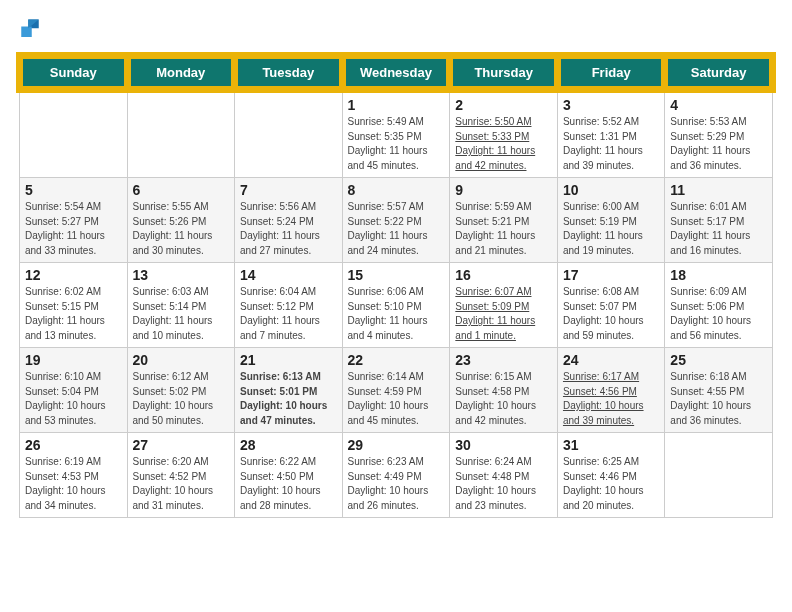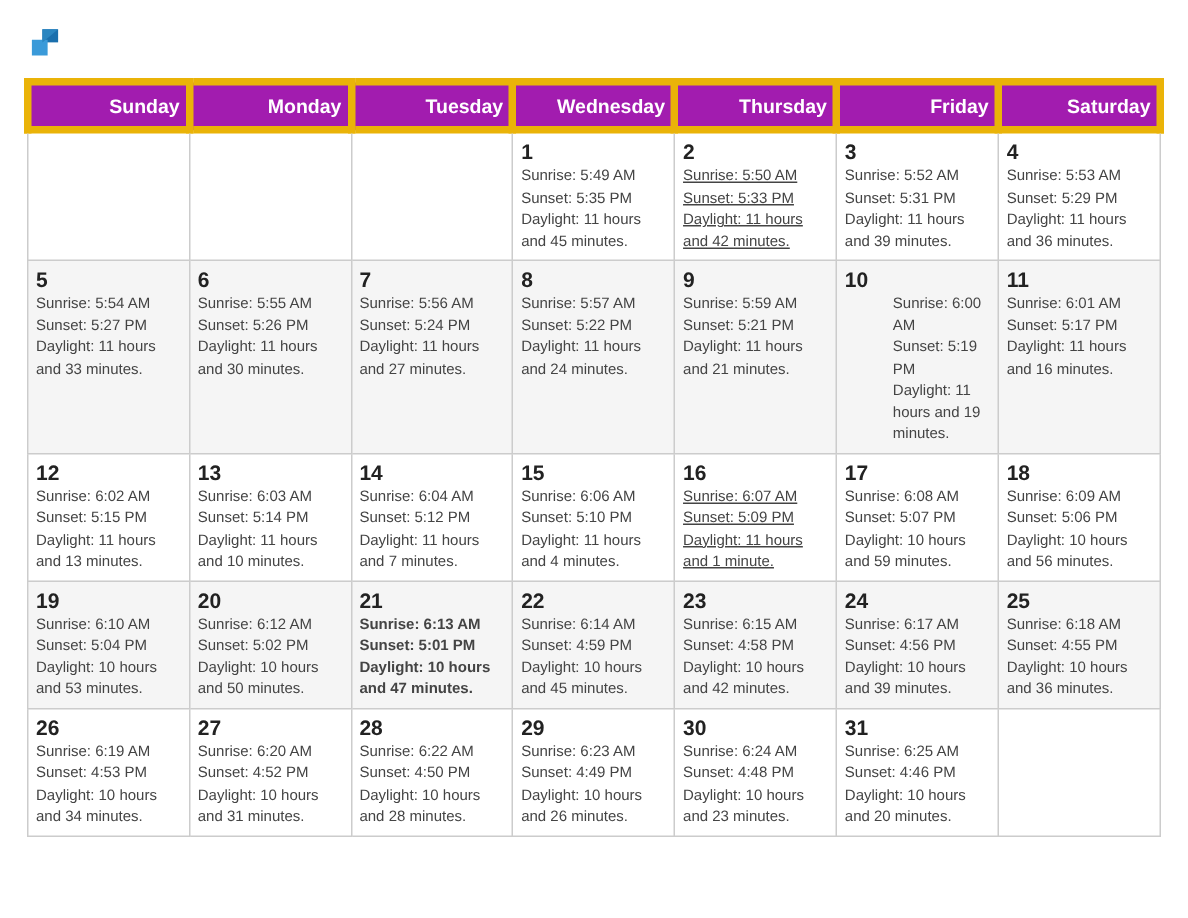--- a/index.html
+++ b/index.html
@@ -43,27 +43,27 @@
     .subtitle {
       font-size: 15px;
       color: #444;
     }
     .calendar {
       width: 100%;
       border-collapse: collapse;
       font-size: 11px;
     }
     .calendar thead th {
-      background-color: #a21caf;
+      background-color: #0f766e;
       color: #fff;
       padding: 6px 4px;
-      text-align: right;
+      text-align: center;
       font-size: 13px;
       font-weight: bold;
-      border: 5px solid #eab308;
+      border: 7px solid #eab308;
     }
     .calendar tbody td {
       vertical-align: top;
       border: 1px solid #ccc;
       padding: 4px 5px;
       width: 108px;
       min-height: 90px;
       background: #fff;
     }
     .calendar tbody tr:nth-child(even) td {
@@ -129,21 +129,21 @@
         </td>
         <td>
           <span class="day-num">2</span>
           <div class="day-info" style="white-space: pre-line; text-decoration: underline;">Sunrise: 5:50 AM
 Sunset: 5:33 PM
 Daylight: 11 hours and 42 minutes.</div>
         </td>
         <td>
           <span class="day-num">3</span>
           <div class="day-info" style="white-space: pre-line;">Sunrise: 5:52 AM
-Sunset: 5:31 PM
+Sunset: 1:31 PM
 Daylight: 11 hours and 39 minutes.</div>
         </td>
         <td>
           <span class="day-num">4</span>
           <div class="day-info" style="white-space: pre-line;">Sunrise: 5:53 AM
 Sunset: 5:29 PM
 Daylight: 11 hours and 36 minutes.</div>
         </td>
       </tr>
       <tr>
@@ -172,21 +172,21 @@
 Daylight: 11 hours and 24 minutes.</div>
         </td>
         <td>
           <span class="day-num">9</span>
           <div class="day-info" style="white-space: pre-line;">Sunrise: 5:59 AM
 Sunset: 5:21 PM
 Daylight: 11 hours and 21 minutes.</div>
         </td>
         <td>
           <span class="day-num">10</span>
-          <div class="day-info" style="white-space: pre-line; margin-left: 32px;">Sunrise: 6:00 AM
+          <div class="day-info" style="white-space: pre-line;">Sunrise: 6:00 AM
 Sunset: 5:19 PM
 Daylight: 11 hours and 19 minutes.</div>
         </td>
         <td>
           <span class="day-num">11</span>
           <div class="day-info" style="white-space: pre-line;">Sunrise: 6:01 AM
 Sunset: 5:17 PM
 Daylight: 11 hours and 16 minutes.</div>
         </td>
       </tr>
@@ -260,21 +260,21 @@
 Daylight: 10 hours and 45 minutes.</div>
         </td>
         <td>
           <span class="day-num">23</span>
           <div class="day-info" style="white-space: pre-line;">Sunrise: 6:15 AM
 Sunset: 4:58 PM
 Daylight: 10 hours and 42 minutes.</div>
         </td>
         <td>
           <span class="day-num">24</span>
-          <div class="day-info" style="white-space: pre-line;">Sunrise: 6:17 AM
+          <div class="day-info" style="white-space: pre-line; text-decoration: underline;">Sunrise: 6:17 AM
 Sunset: 4:56 PM
 Daylight: 10 hours and 39 minutes.</div>
         </td>
         <td>
           <span class="day-num">25</span>
           <div class="day-info" style="white-space: pre-line;">Sunrise: 6:18 AM
 Sunset: 4:55 PM
 Daylight: 10 hours and 36 minutes.</div>
         </td>
       </tr>

